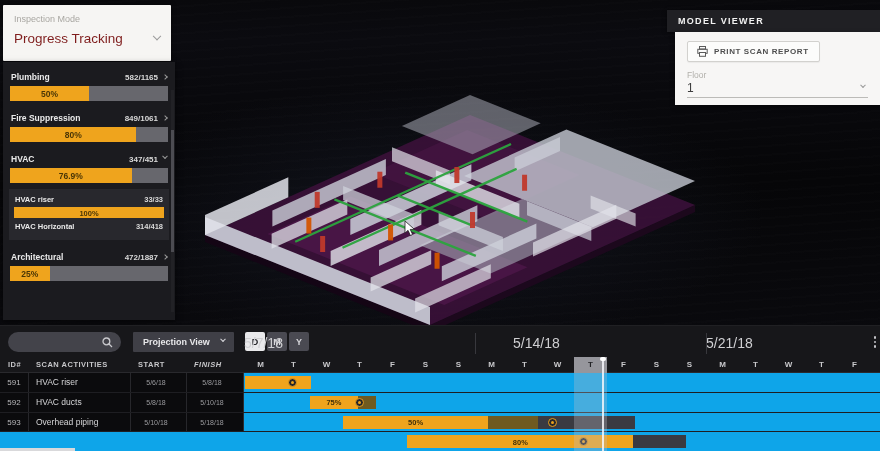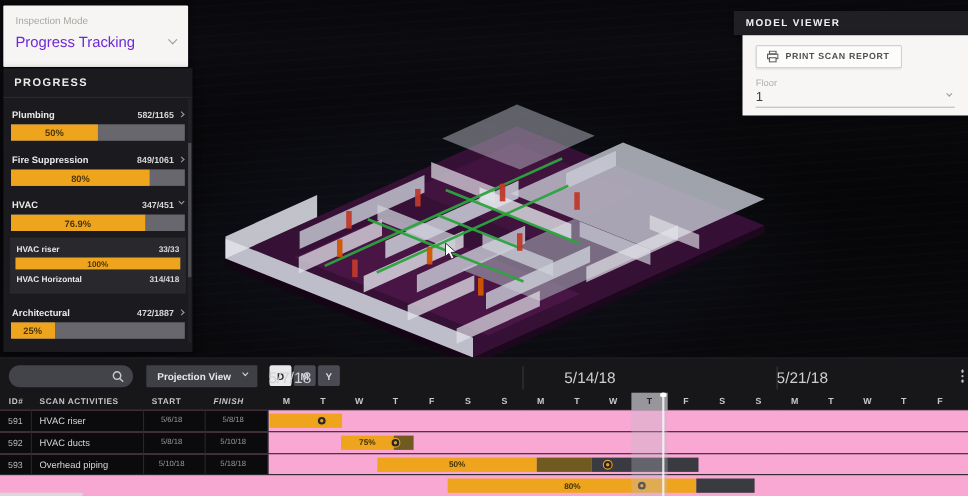--- a/index.html
+++ b/index.html
@@ -23,21 +23,21 @@
   }
   #model-svg{position:absolute;left:0;top:0;}
   #cursor{position:absolute;left:404px;top:221px;width:12px;height:16px;}
   
   #inspection-card{
     position:absolute;left:3px;top:5px;width:168px;height:56px;
     background:#f6f5f3;border-radius:1px;box-shadow:0 1px 5px rgba(0,0,0,.55);
     padding:9px 11px 0;
   }
   .ins-label{font-size:9px;color:#a9a7a2;}
-  .ins-value{margin-top:7px;font-size:13.5px;color:#6d28d9;display:flex;justify-content:space-between;align-items:center;}
+  .ins-value{margin-top:7px;font-size:13.5px;color:#7f1d1d;display:flex;justify-content:space-between;align-items:center;}
   
   .chev{display:inline-block;width:6px;height:6px;border-right:1.6px solid #9a9a9a;border-bottom:1.6px solid #9a9a9a;}
   .chev.down{transform:rotate(45deg) translate(-2px,-2px);}
   .chev.right{transform:rotate(-45deg);width:5px;height:5px;}
   .chev.sm{width:4px;height:4px;border-width:1.3px;}
   
   #progress-panel{
     position:absolute;left:3px;top:62px;width:172px;height:258px;
     background:#1b1b1f;box-shadow:0 2px 6px rgba(0,0,0,.5);
   }
@@ -107,21 +107,21 @@
   .week-label{position:absolute;top:9px;height:14px;font-size:14px;color:#cfcfd2;}
   .week-sep{position:absolute;top:7px;height:21px;width:1px;background:#38383d;}
   .ghead{position:absolute;left:0;top:31px;width:880px;height:16px;border-bottom:1px solid #29292d;}
   .ghead .th{position:absolute;top:0;line-height:16px;font-size:7.5px;font-weight:bold;letter-spacing:.5px;color:#c6c6c9;}
   .day-cell{position:absolute;top:0;height:16px;line-height:16px;text-align:center;font-size:8px;font-weight:bold;color:#c9c9cc;}
   .day-cell.today{background:#96969c;color:#232326;}
   #grows{position:absolute;left:0;top:47px;width:880px;height:79px;}
   .gridlines{position:absolute;inset:0;}
   .gridline{position:absolute;top:0;bottom:0;width:1px;background:rgba(255,255,255,.045);}
   .gridline.week{background:rgba(255,255,255,.12);}
-  .grow{position:relative;height:19.75px;border-bottom:1px solid #1e1e22;background:#f9a8d4;}
+  .grow{position:relative;height:19.75px;border-bottom:1px solid #1e1e22;background:#0ea5e9;}
   .tblock{position:absolute;left:0;top:0;bottom:0;width:244px;background:#0b0b0d;border-right:1px solid #2c2c30;}
   .tsep{position:absolute;top:0;bottom:0;width:1px;background:#27272b;}
   .cell{position:absolute;top:0;line-height:19px;white-space:nowrap;}
   .cell.id{left:0;width:28px;text-align:center;font-size:8px;color:#b9b9bc;}
   .cell.name{left:36px;font-size:8.5px;color:#d6d6d8;}
   .cell.date{width:52px;text-align:center;font-size:7px;color:#9a9a9e;}
   .gbar{position:absolute;top:3px;height:13px;display:flex;border-radius:1px;overflow:visible;}
   .gseg{height:13px;}
   .gseg.done{background:#efa41d;}
   .gseg.partial{background:#6f5a20;}
@@ -192,21 +192,20 @@
 
   <div id="inspection-card">
     <div class="ins-label">Inspection Mode</div>
     <div class="ins-value">
       <span>Progress Tracking</span>
       <span class="chev down"></span>
     </div>
   </div>
 
   <div id="progress-panel">
-    <div class="panel-title">PROGRESS</div>
     <div id="progress-items">
         <div class="pi">
           <div class="pi-row">
             <span class="pi-name">Plumbing</span>
             <span class="pi-count">
               <span>582/1165</span>
               <span class="chev sm right"></span>
             </span>
           </div>
           <div class="pi-bar">

